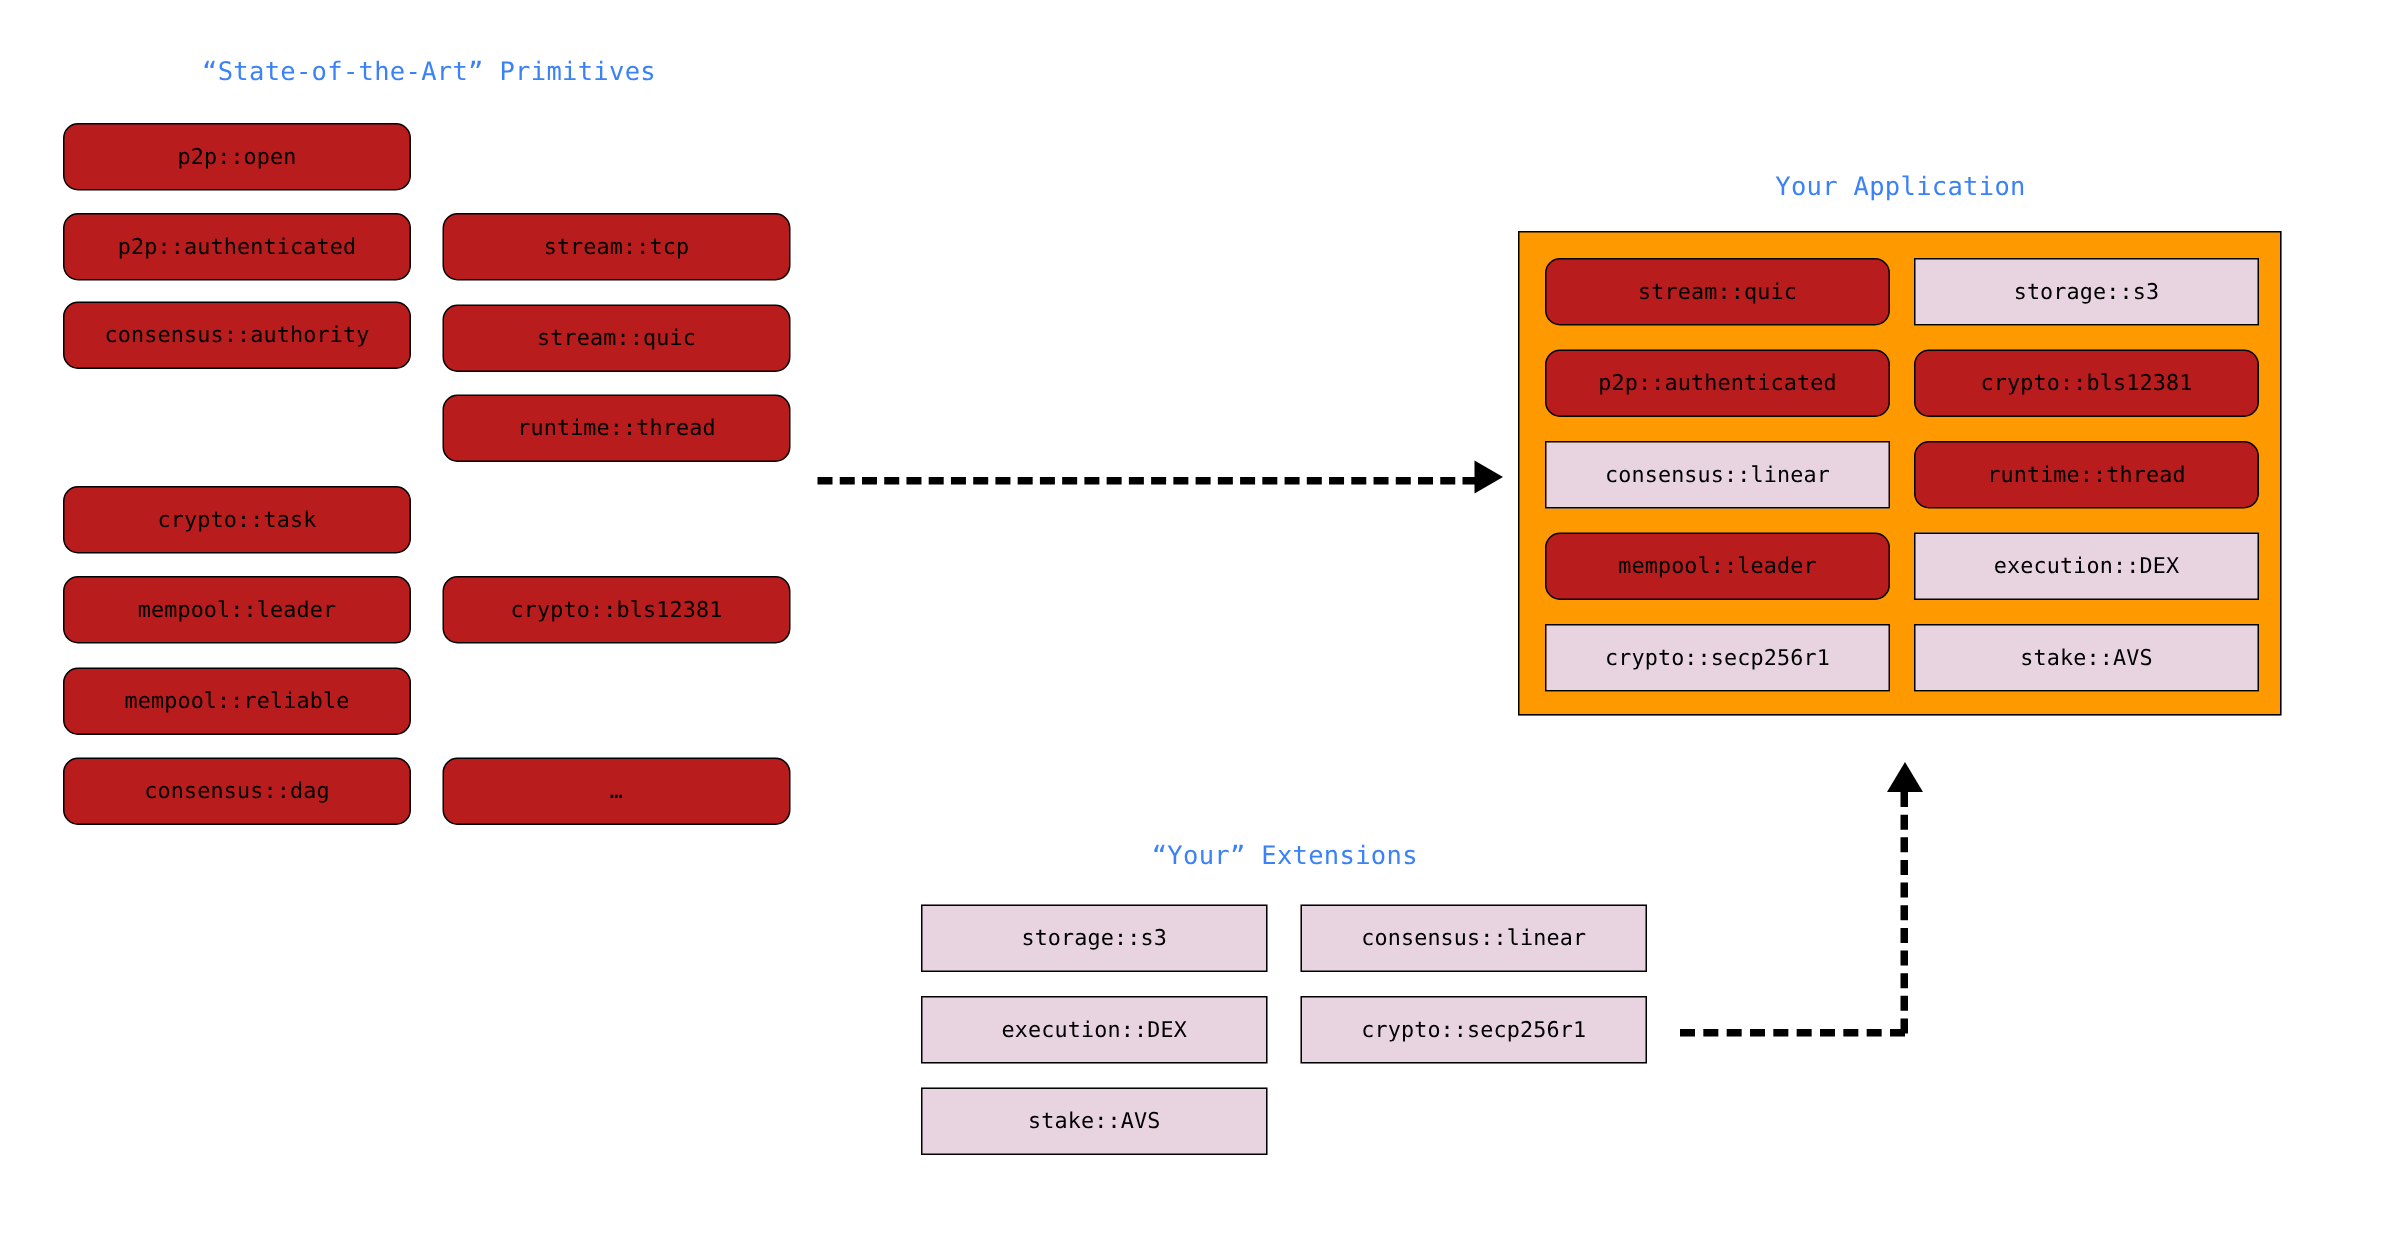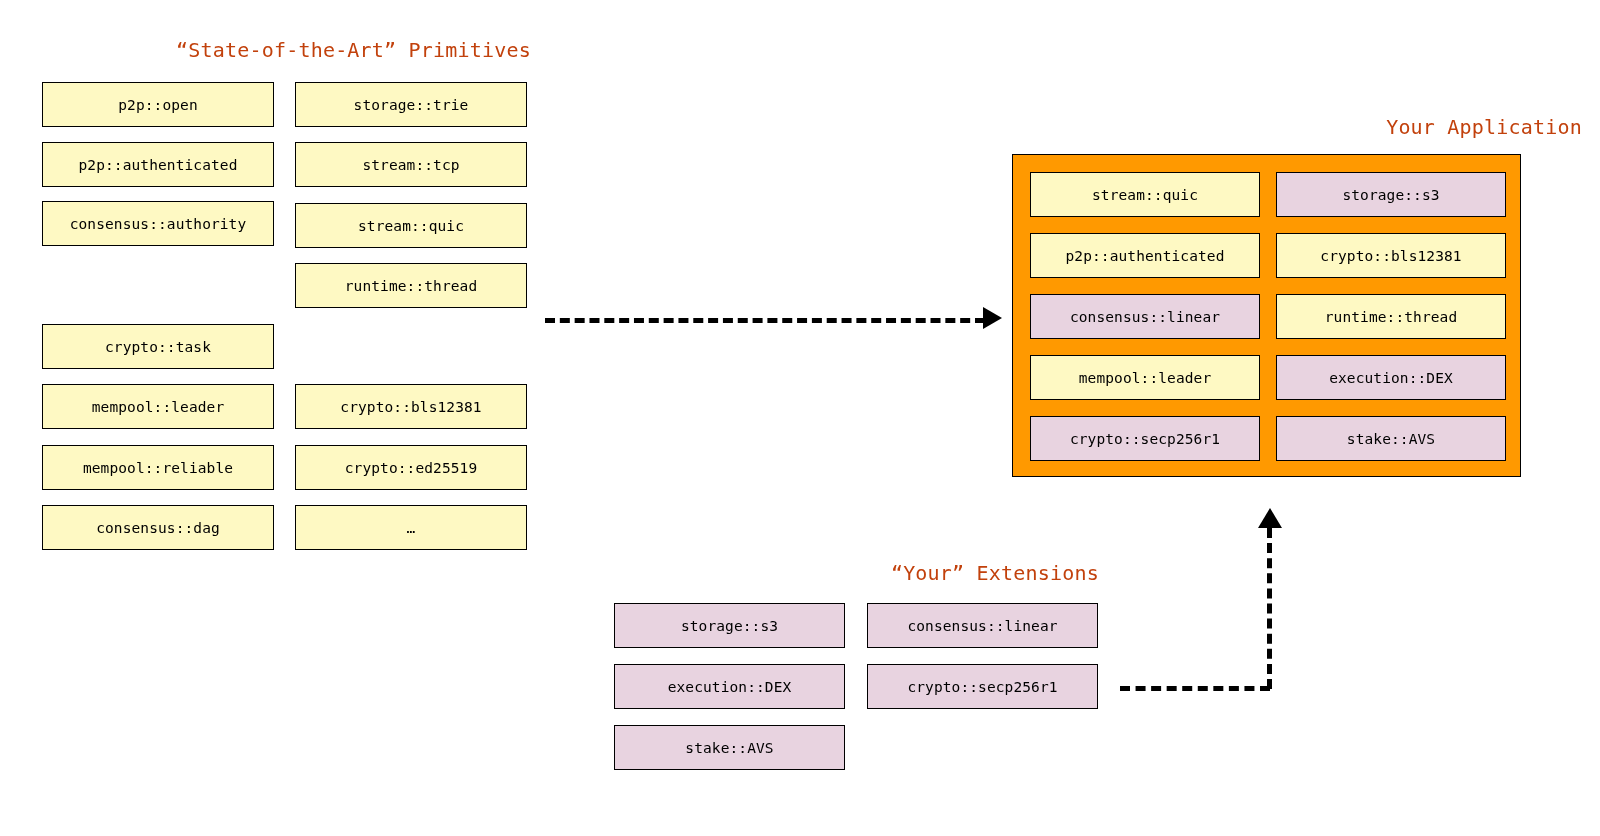--- a/index.html
+++ b/index.html
@@ -19,51 +19,51 @@
   .stage {
     position: absolute;
     left: 0;
     top: 0;
     width: 1600px;
     height: 836px;
   }
 
   .section-title {
     position: absolute;
-    font-size: 20px;
+    font-size: 17px;
     letter-spacing: 0.2px;
     white-space: nowrap;
-    color: #c2410c;
-    text-align: right;
+    color: #3b82f6;
+    text-align: center;
   }
 
   .node {
     position: absolute;
     box-sizing: border-box;
     border: 1.6px solid #000000;
     display: flex;
     align-items: center;
     justify-content: center;
     font-size: 14.5px;
     letter-spacing: 0.1px;
     white-space: nowrap;
     color: #000;
   }
-  .node.green { background: #fef9c3; }
+  .node.green { background: #b91c1c; border-radius: 10px; }
   .node.pink  { background: #e8d3e0; }
 
   
   #primitives-title { left: 41px; top: 38px; width: 490px; }
 
   .col-a { left: 42px;  width: 232px; }
   .col-b { left: 295px; width: 232px; }
   .prim { height: 45px; }
 
   
-  #your-app-title { left: 1072px; top: 115px; width: 510px; }
+  #your-app-title { left: 1012px; top: 115px; width: 510px; }
 
   #app-container {
     position: absolute;
     left: 1012px;
     top: 154px;
     width: 509px;
     height: 323px;
     box-sizing: border-box;
     background: #ff9900;
     border: 1.6px solid #000000;
@@ -120,26 +120,24 @@
   <div class="section-title" id="primitives-title">“State-of-the-Art” Primitives</div>
 
   <div class="node green prim col-a" style="top:82px">p2p::open</div>
   <div class="node green prim col-a" style="top:142px">p2p::authenticated</div>
   <div class="node green prim col-a" style="top:201px">consensus::authority</div>
   <div class="node green prim col-a" style="top:324px">crypto::task</div>
   <div class="node green prim col-a" style="top:384px">mempool::leader</div>
   <div class="node green prim col-a" style="top:505px">consensus::dag</div>
   <div class="node green prim col-a" style="top:445px">mempool::reliable</div>
 
-  <div class="node green prim col-b" style="top:82px">storage::trie</div>
   <div class="node green prim col-b" style="top:142px">stream::tcp</div>
   <div class="node green prim col-b" style="top:203px">stream::quic</div>
   <div class="node green prim col-b" style="top:263px">runtime::thread</div>
   <div class="node green prim col-b" style="top:384px">crypto::bls12381</div>
-  <div class="node green prim col-b" style="top:445px">crypto::ed25519</div>
   <div class="node green prim col-b" style="top:505px">…</div>
 
   <div class="section-title" id="your-app-title">Your Application</div>
 
   <div id="app-container"></div>
 
   <div class="node green app-node app-col-a" style="top:172px">stream::quic</div>
   <div class="node green app-node app-col-a" style="top:233px">p2p::authenticated</div>
   <div class="node pink  app-node app-col-a" style="top:294px">consensus::linear</div>
   <div class="node green app-node app-col-a" style="top:355px">mempool::leader</div>

